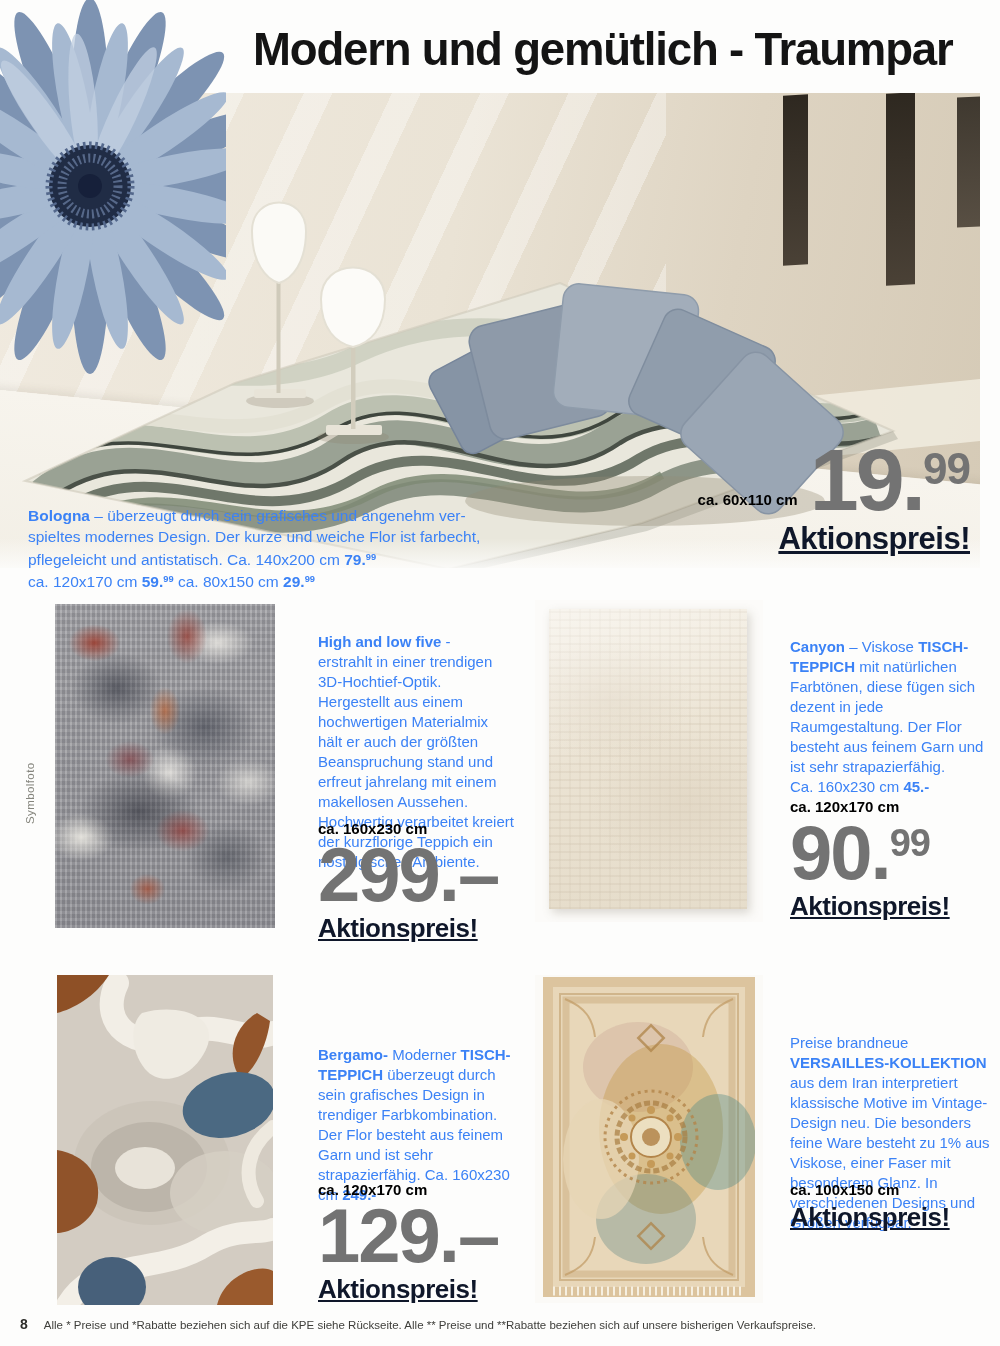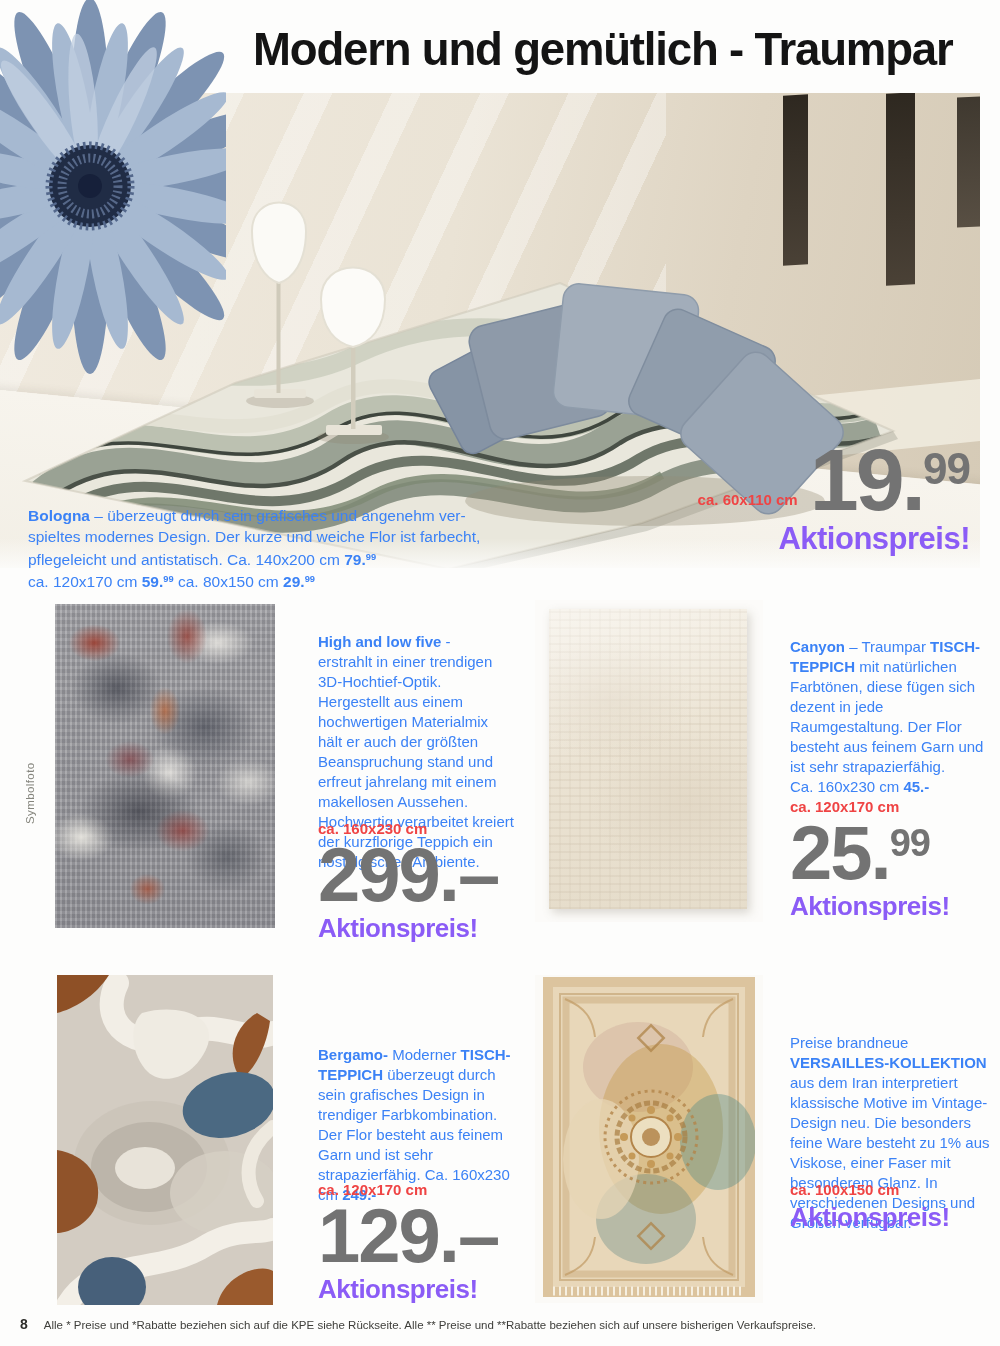--- a/index.html
+++ b/index.html
@@ -29,24 +29,24 @@
 
   
   .flower{position:absolute;left:-14px;top:0;width:240px;height:385px;z-index:5;}
 
   
   .desc{position:absolute;font-size:15px;line-height:20px;color:#3b82f6;z-index:6;}
   .desc .b{font-weight:700;}
   .sup-s{font-size:.6em;font-weight:700;vertical-align:.5em;}
   .bologna{left:28px;top:489px;width:465px;font-size:15.5px;line-height:21px;}
 
-  .size-label{font-size:15px;font-weight:700;color:#ef4444;}
+  .size-label{font-size:15px;font-weight:700;color:#000000;}
   .big-price{font-weight:700;color:#737373;line-height:.9;letter-spacing:-3px;white-space:nowrap;}
   .big-price .sup{font-size:.5em;vertical-align:.6em;letter-spacing:-1px;}
-  .aktions{font-weight:700;color:#8b5cf6;letter-spacing:-.5px;}
+  .aktions{font-weight:700;color:#0f172a;letter-spacing:-.5px;text-decoration:underline;}
 
   .hero-price-row{position:absolute;left:620px;top:440px;width:350px;display:flex;
       justify-content:flex-end;align-items:flex-end;gap:12px;z-index:6;}
   .hero-price-row .size-label{margin-bottom:11px;}
   .hero-price-row .big-price{font-size:88px;}
   .hero-aktions{position:absolute;left:620px;top:521px;width:350px;text-align:right;
       font-size:31px;z-index:6;}
 
   .price-block{position:absolute;z-index:6;}
   .price-block .size-label{margin-bottom:4px;}
@@ -238,24 +238,24 @@
   <p class="desc" style="left:318px;top:617px;width:196px;"><span class="b">High and low five</span><span> -</span><br><span>erstrahlt in einer trendigen 3D-Hochtief-Optik. Hergestellt aus einem hochwertigen Materialmix hält er auch der größten Beanspruchung stand und erfreut jahrelang mit einem makellosen Aussehen. Hochwertig verarbeitet kreiert der kurzflorige Teppich ein nostalgisches Ambiente.</span></p>
   <div class="price-block" style="left:318px;top:820px;width:220px;">
     <div class="size-label">ca. 160x230 cm</div>
     <div class="big-price"><span>299.–</span><span class="sup"></span></div>
     <div class="aktions">Aktionspreis!</div>
   </div>
 
   <div class="tile tile-canyon">
     <div class="rug-canyon"></div>
   </div>
-  <p class="desc" style="left:790px;top:622px;width:202px;"><span class="b">Canyon</span><span> – Traumpar </span><span class="b">TISCH-TEPPICH</span><span> mit natürlichen Farbtönen, diese fügen sich dezent in jede Raumgestaltung. Der Flor besteht aus feinem Garn und ist sehr strapazierfähig.</span><br><span>Ca. 160x230 cm </span><span class="b">45.-</span></p>
+  <p class="desc" style="left:790px;top:622px;width:202px;"><span class="b">Canyon</span><span> – Viskose </span><span class="b">TISCH-TEPPICH</span><span> mit natürlichen Farbtönen, diese fügen sich dezent in jede Raumgestaltung. Der Flor besteht aus feinem Garn und ist sehr strapazierfähig.</span><br><span>Ca. 160x230 cm </span><span class="b">45.-</span></p>
   <div class="price-block" style="left:790px;top:798px;width:210px;">
     <div class="size-label">ca. 120x170 cm</div>
-    <div class="big-price"><span>25.</span><span class="sup">99</span></div>
+    <div class="big-price"><span>90.</span><span class="sup">99</span></div>
     <div class="aktions">Aktionspreis!</div>
   </div>
 
   <div class="tile tile-bergamo">
     <svg viewBox="0 0 216 330">
       <rect width="216" height="330" fill="#d3ccc2"></rect>
       <ellipse cx="95" cy="188" rx="78" ry="62" fill="#c6bfb4" opacity=".55"></ellipse>
       <path d="M60,8 C40,50 80,78 120,60 C160,42 190,70 216,58" stroke="#f2eee6" stroke-width="24" fill="none" stroke-linecap="round"></path>
       <path d="M85,38 C120,28 162,40 150,72 C138,102 105,114 88,94 C74,77 72,50 85,38 Z" fill="#efebe2"></path>
       <path d="M0,0 L52,0 C38,22 16,34 0,38 Z" fill="#8e5026"></path>

